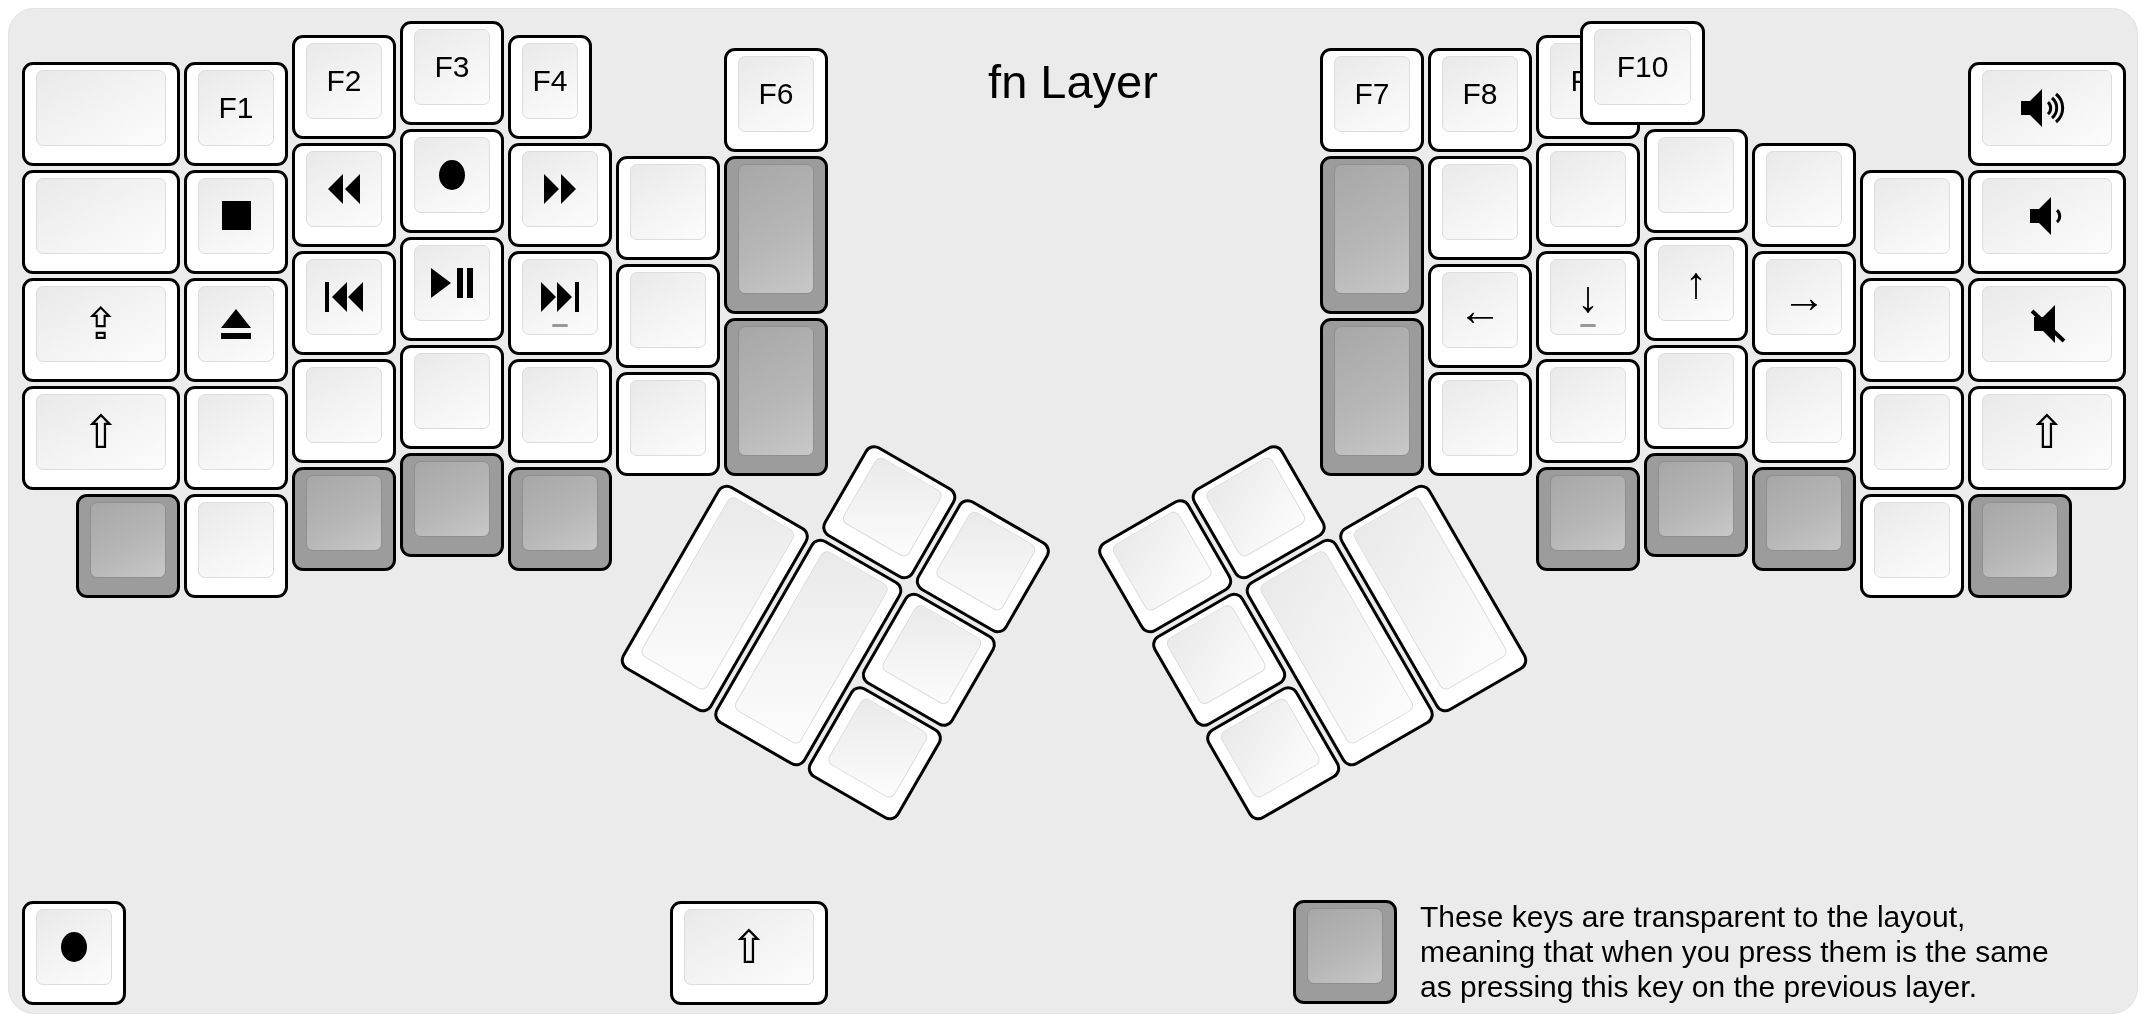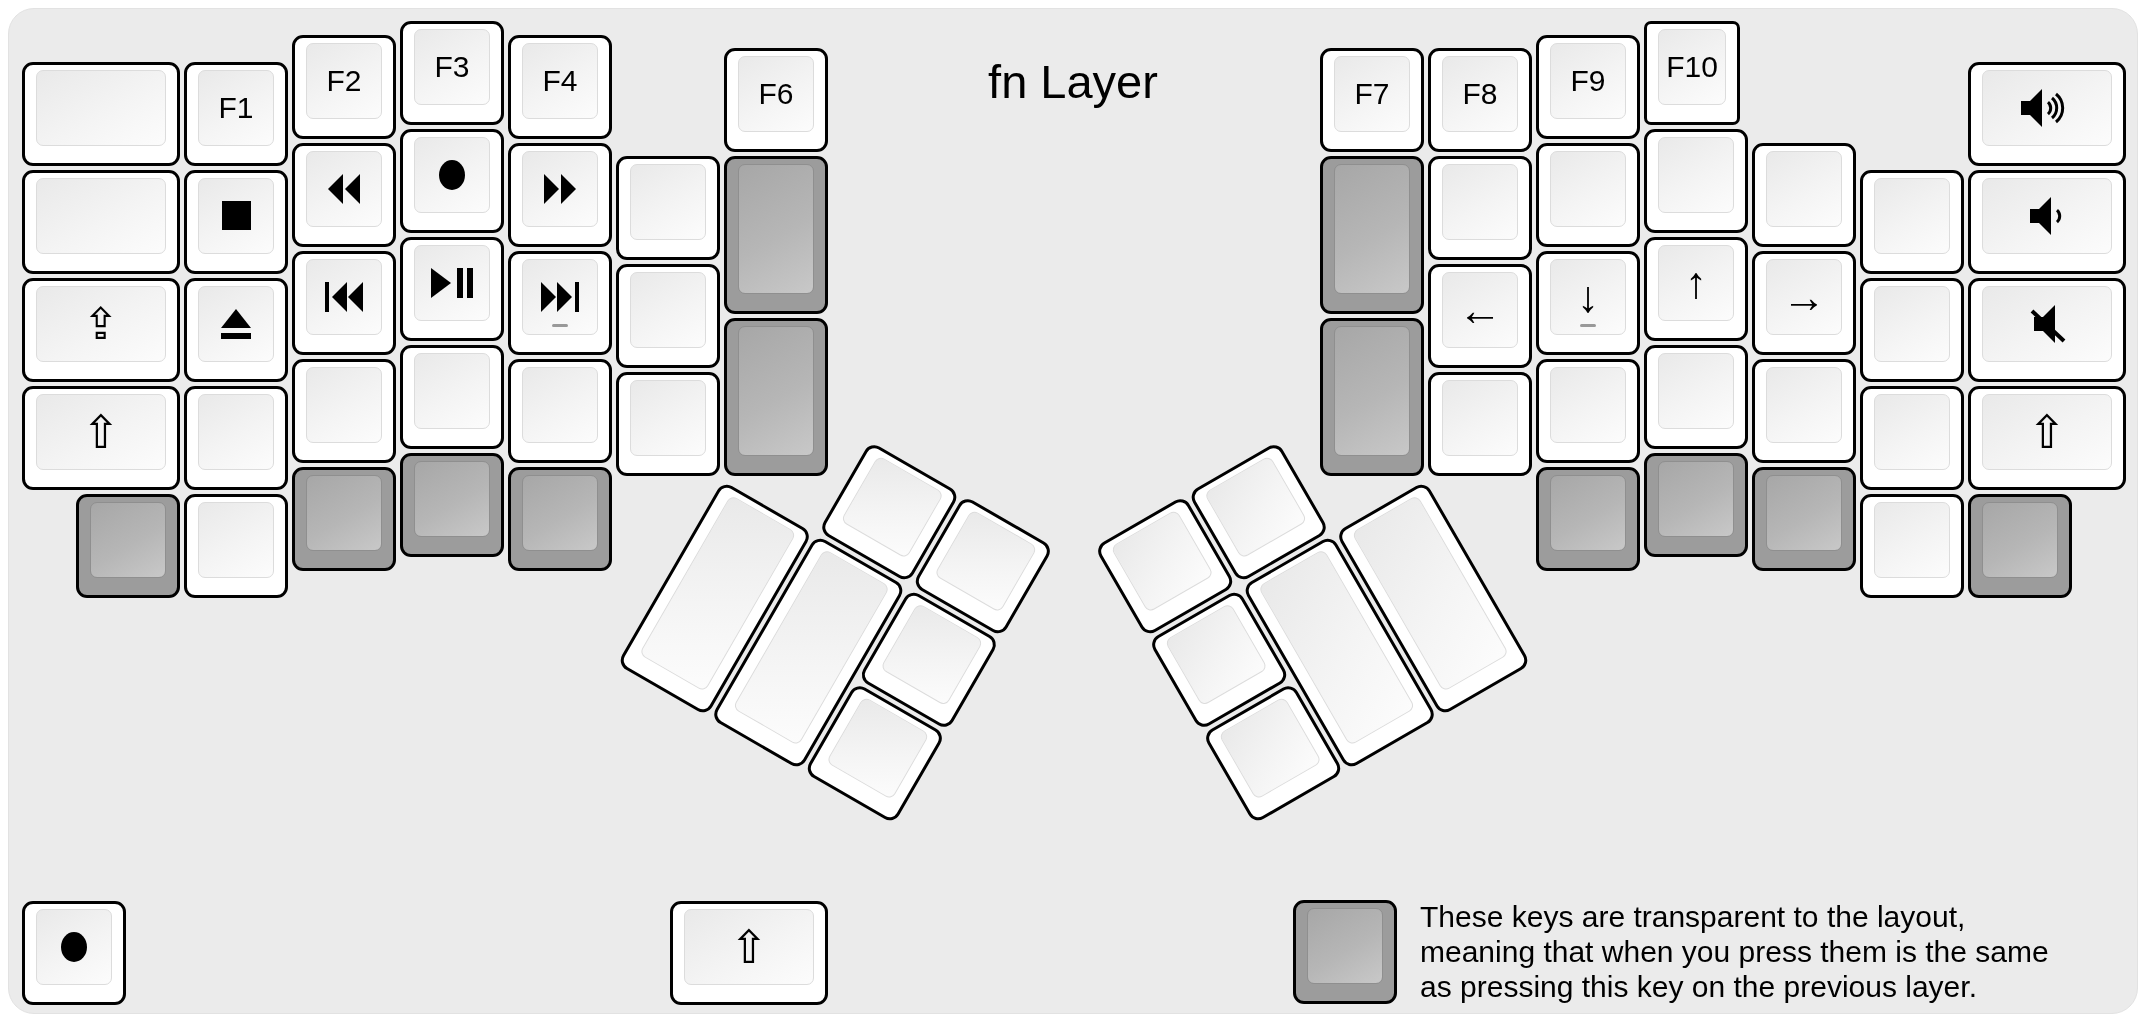--- a/index.html
+++ b/index.html
@@ -166,21 +166,21 @@
             <polygon points="0,0 20,15 0,30"></polygon>
             <rect x="26" y="0" width="6" height="30"></rect>
             <rect x="36" y="0" width="6" height="30"></rect>
           </svg>
         </span>
       </div>
     </div>
     <div class="key" style="left: 400px; top: 345px; width: 104px; height: 104px;">
       <div class="keytop"></div>
     </div>
-    <div class="key" style="left: 508px; top: 34.5px; width: 104px; height: 104px;">
+    <div class="key" style="left: 508px; top: 34.5px; width: 84px; height: 104px;">
       <div class="keytop"></div>
       <div class="keycontent">
         <span class="keylabel">F4</span>
       </div>
     </div>
     <div class="key" style="left: 508px; top: 142.5px; width: 104px; height: 104px;">
       <div class="keytop"></div>
       <div class="keycontent">
         <span class="icon">
           <svg width="32" height="30" viewBox="0 0 32 30">
@@ -284,21 +284,21 @@
     <div class="key" style="left: 1536px; top: 250.5px; width: 104px; height: 104px;">
       <div class="keytop"></div>
       <div class="keycontent">
         <span class="glyph-arrow">↓</span>
       </div>
       <div class="homing-dash"></div>
     </div>
     <div class="key" style="left: 1536px; top: 358.5px; width: 104px; height: 104px;">
       <div class="keytop"></div>
     </div>
-    <div class="key" style="left: 1644px; top: 21px; width: 96px; height: 104px; border-radius: 7px;">
+    <div class="key" style="left: 1580px; top: 21px; width: 125px; height: 104px;">
       <div class="keytop"></div>
       <div class="keycontent">
         <span class="keylabel">F10</span>
       </div>
     </div>
     <div class="key" style="left: 1644px; top: 129px; width: 104px; height: 104px;">
       <div class="keytop"></div>
     </div>
     <div class="key" style="left: 1644px; top: 237px; width: 104px; height: 104px;">
       <div class="keytop"></div>

